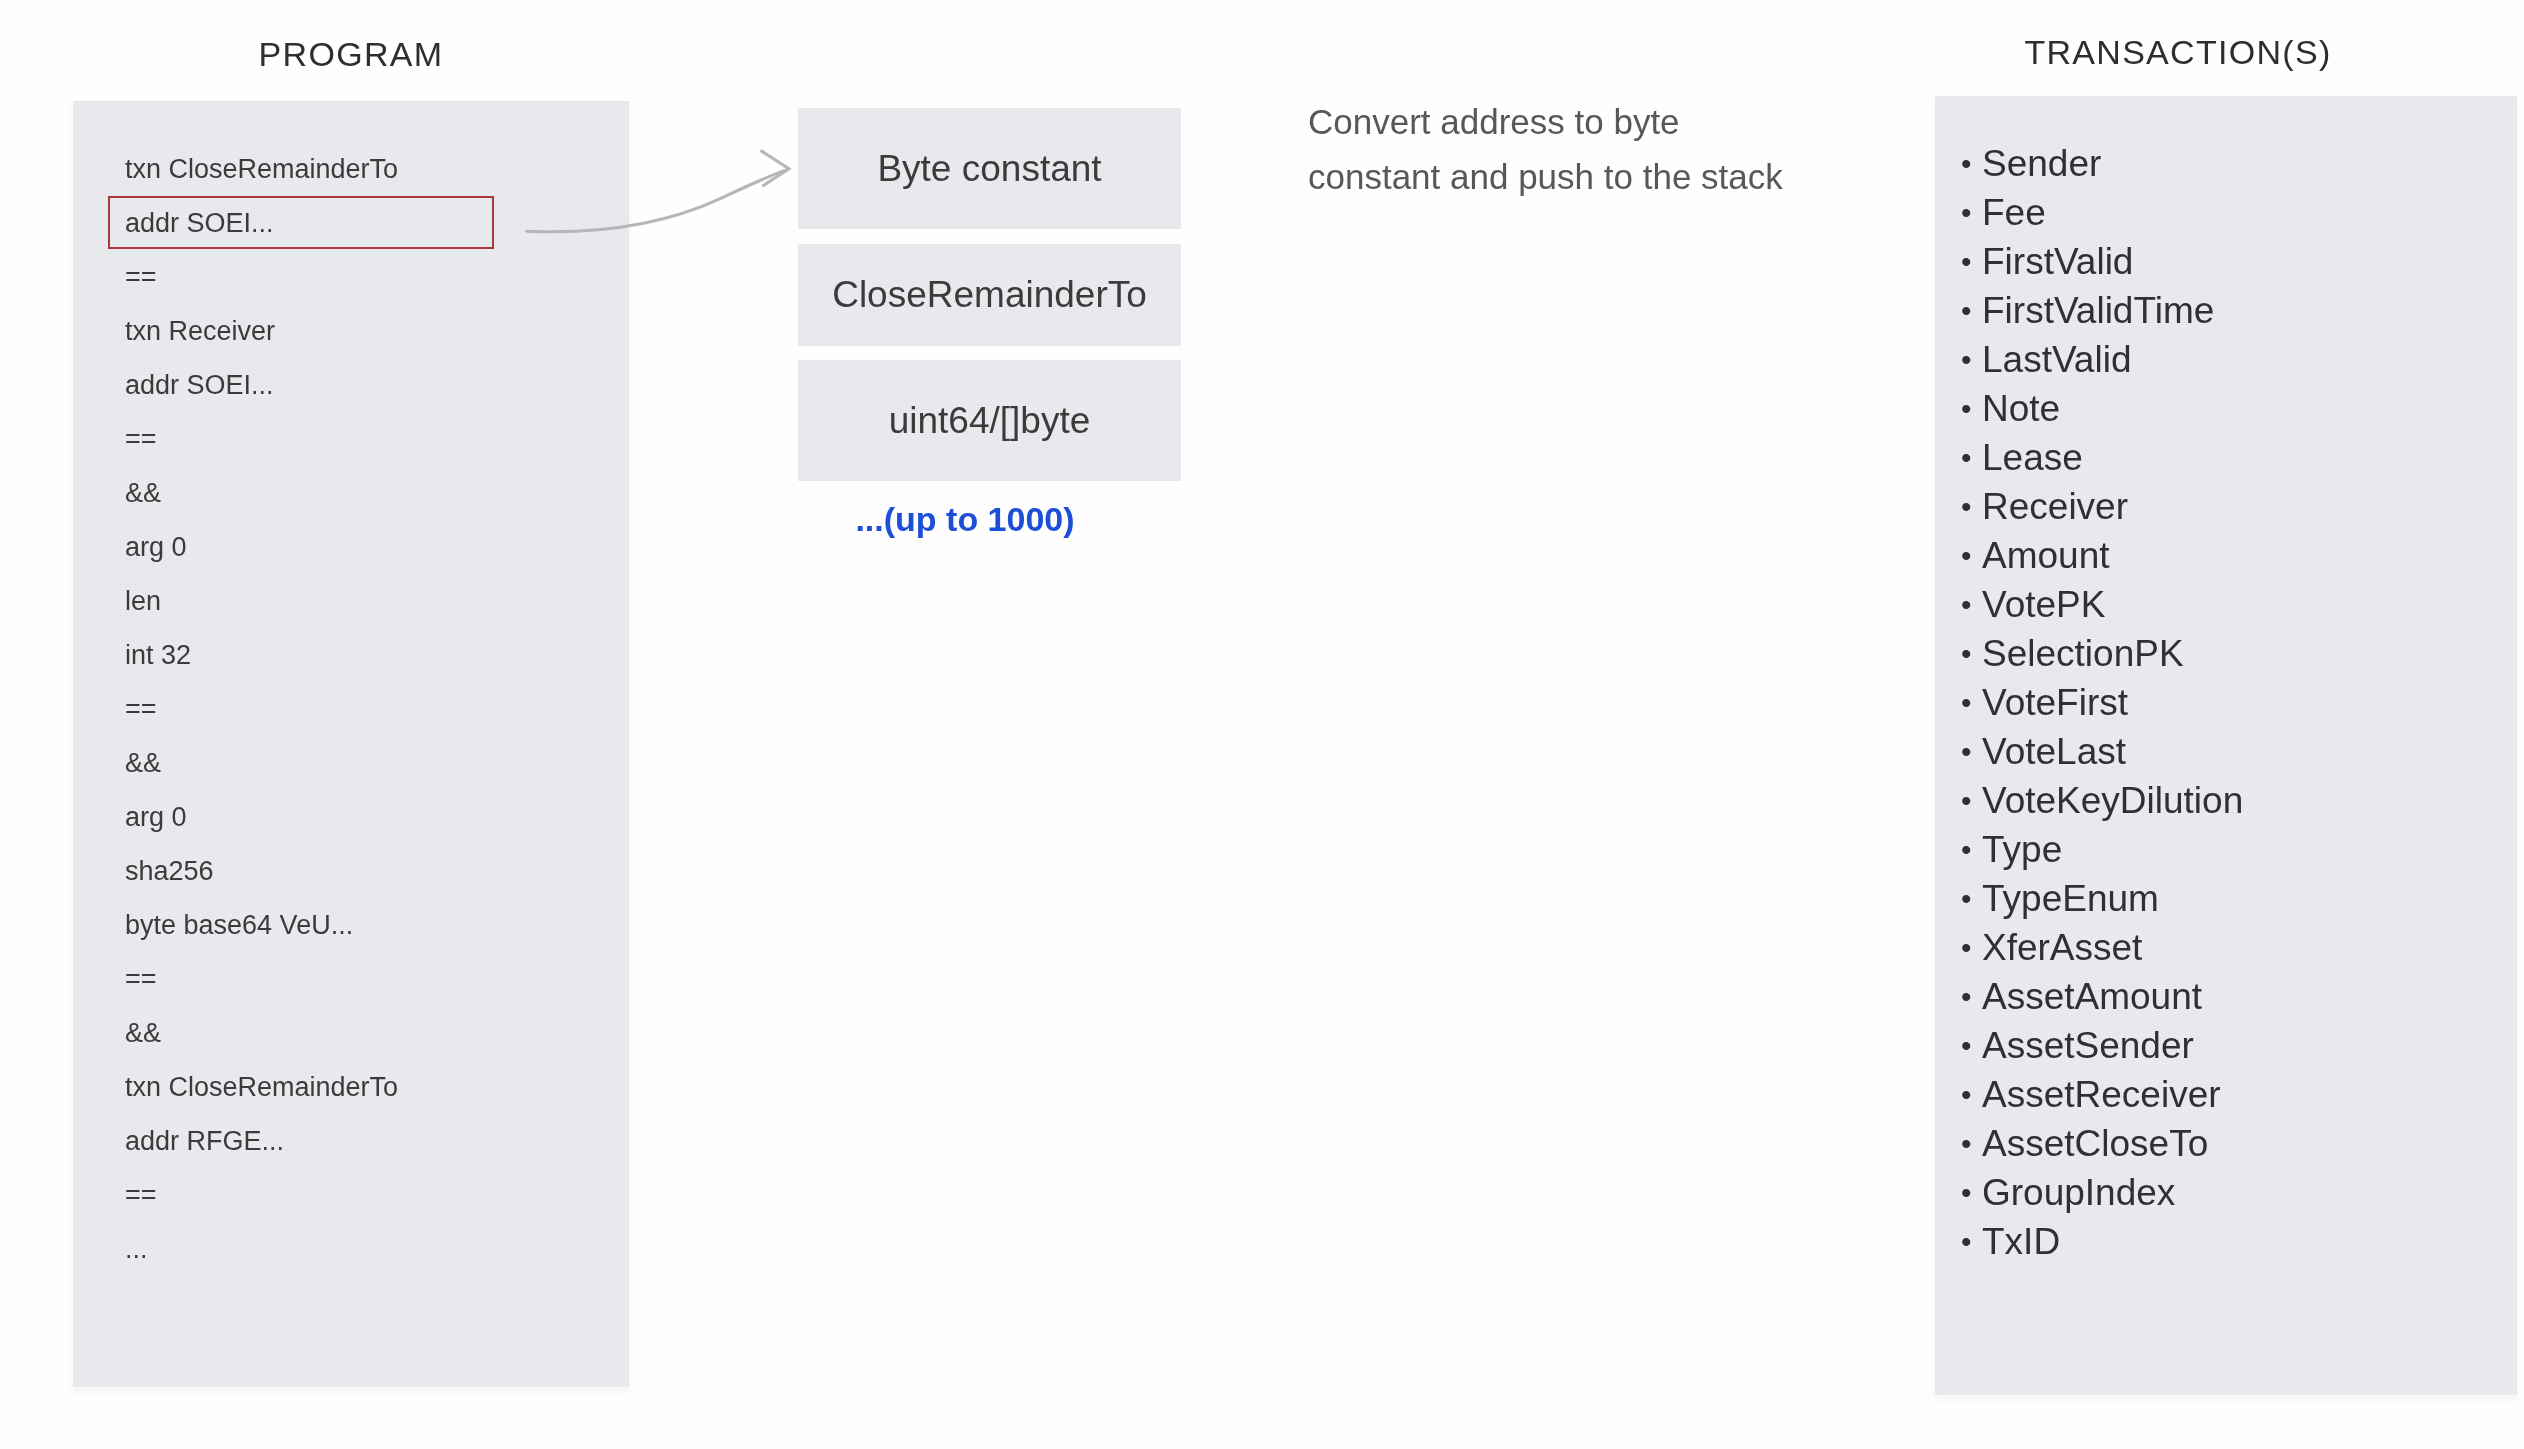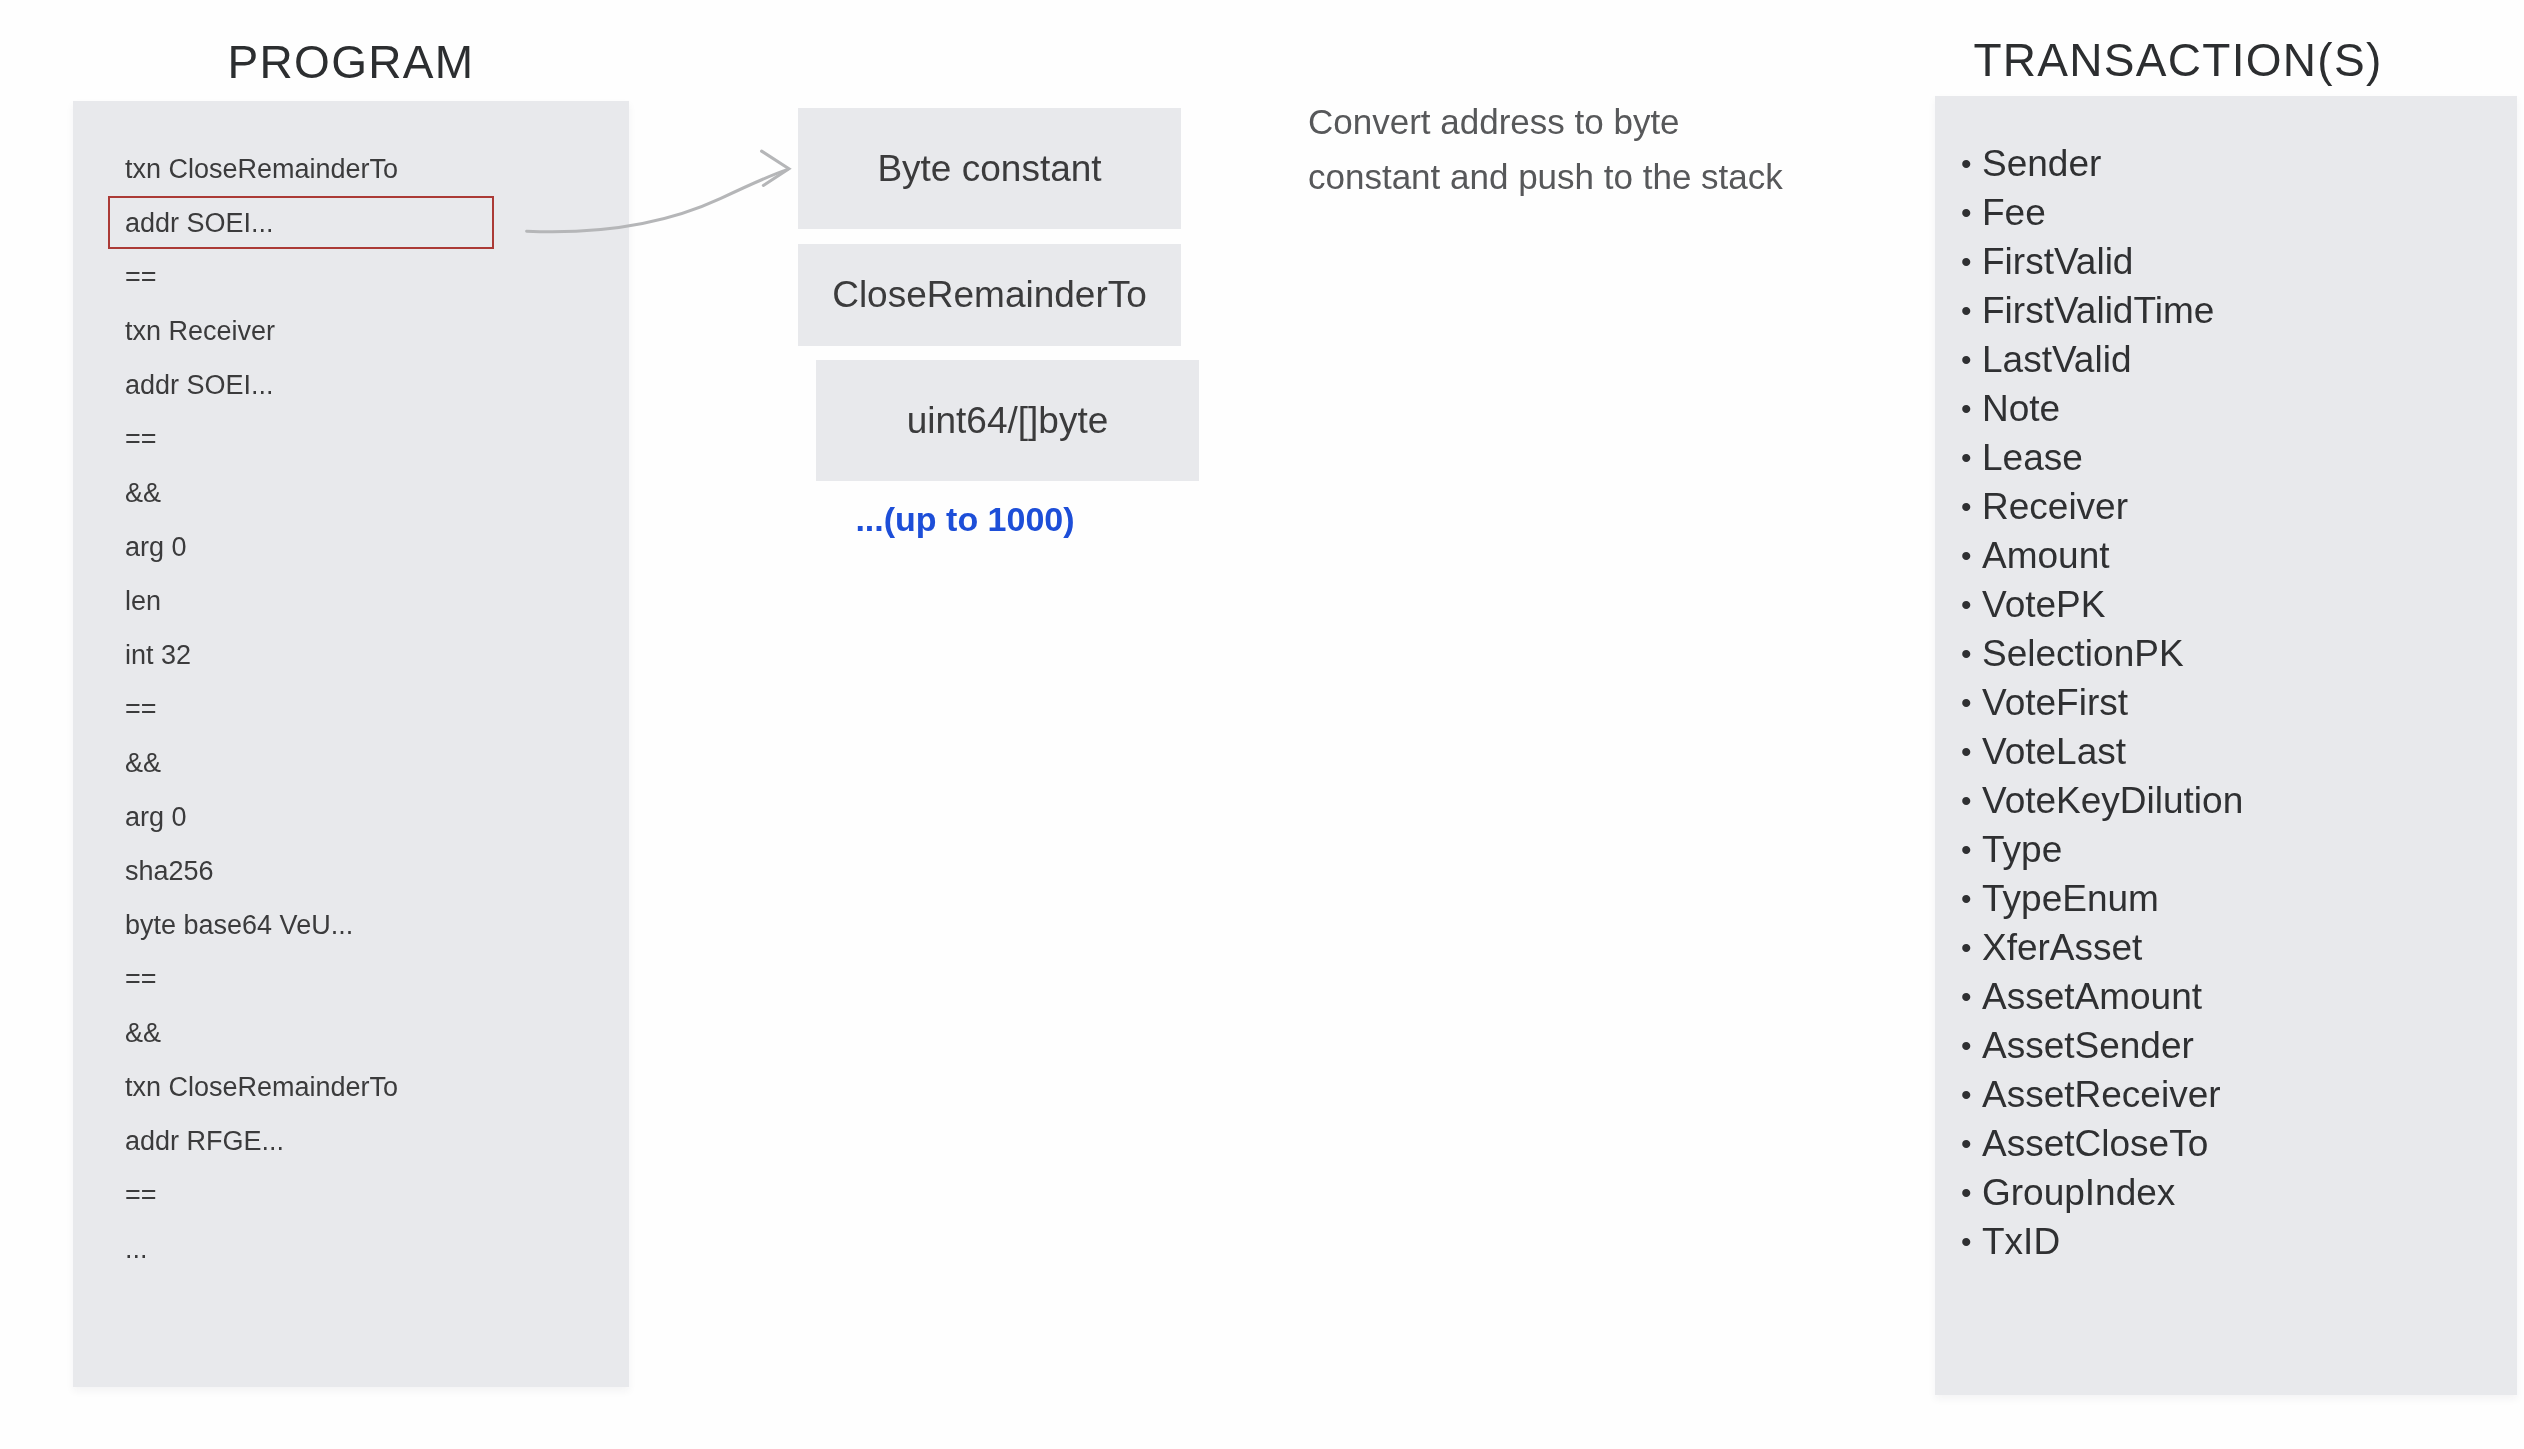--- a/index.html
+++ b/index.html
@@ -5,21 +5,21 @@
   html,body{margin:0;padding:0;background:#ffffff;}
   .canvas{
     position:relative;
     width:2525px;height:1450px;
     background:#fefefe;
     font-family:"Liberation Sans", sans-serif;
     overflow:hidden;
   }
   .col-title{
     position:absolute;
-    font-size:46px;
+    font-size:34px;
     font-weight:500;
     letter-spacing:1.3px;
     color:#2c2e30;
     text-align:center;
     white-space:nowrap;
   }
   .program-title{left:73px;top:35px;width:556px;}
   .stack-title{left:796px;top:36px;width:387px;}
   .txn-title{left:1887px;top:33px;width:582px;}
 
@@ -50,21 +50,21 @@
 
   .stack-box{
     position:absolute;
     left:798px;width:383px;
     background:#e8e9ec;
     display:flex;align-items:center;justify-content:center;
     font-size:37px;font-weight:500;color:#3b3b3c;
   }
   .stack-box-1{top:108px;height:121px;}
   .stack-box-2{top:244px;height:102px;}
-  .stack-box-3{top:360px;height:121px;margin-left:18px;}
+  .stack-box-3{top:360px;height:121px;}
   .stack-note{
     position:absolute;
     left:798px;top:500px;width:334px;
     text-align:center;
     font-size:34px;font-weight:700;color:#1d4ed8;
     white-space:nowrap;
   }
 
   .annotation{
     position:absolute;

